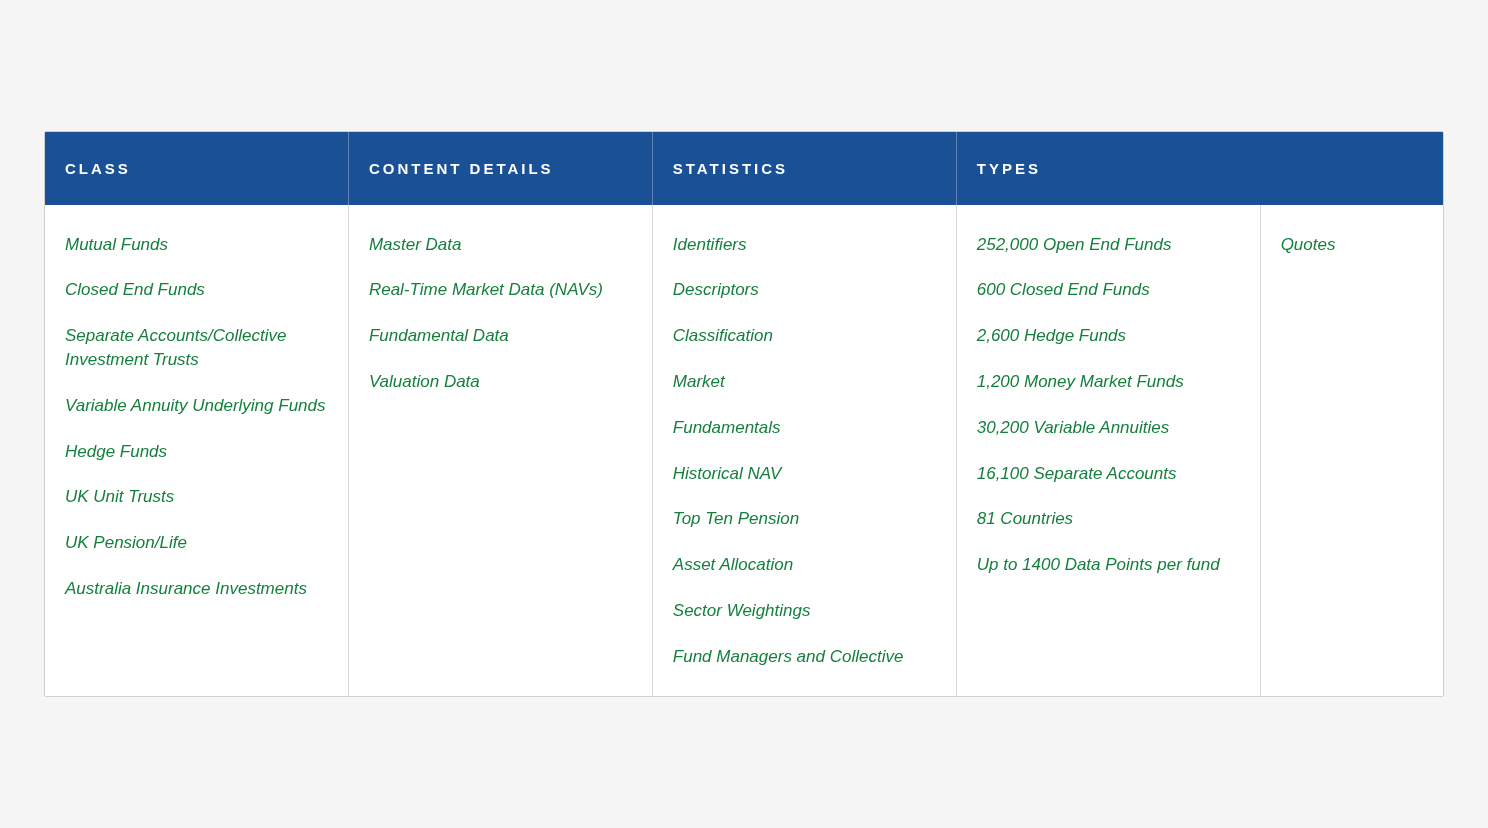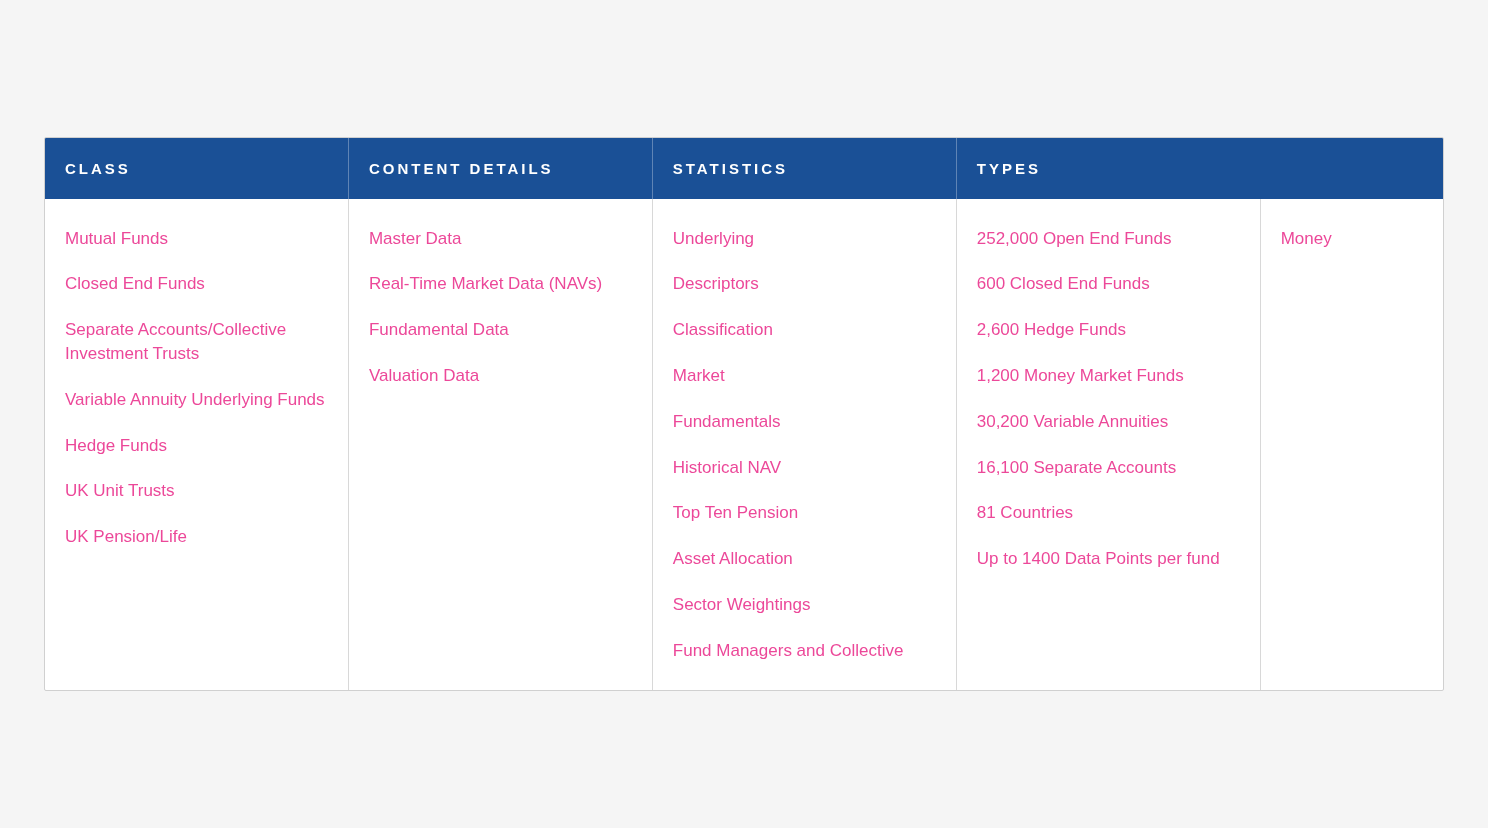--- a/index.html
+++ b/index.html
@@ -26,21 +26,21 @@
       overflow: hidden;
     }
 
     .table-header {
       display: grid;
       grid-template-columns: 1fr 1fr 1fr 1fr 0.6fr;
       background-color: #1a5096;
     }
 
     .header-cell {
-      padding: 22px 20px;
+      padding: 28px 20px;
       color: #ffffff;
       font-size: 15px;
       font-weight: 600;
       letter-spacing: 3px;
       text-align: left;
       border-right: 1px solid rgba(255,255,255,0.3);
     }
 
     .header-cell:last-child {
       border-right: none;
@@ -56,23 +56,24 @@
       border-right: 1px solid #d8d8d8;
       vertical-align: top;
     }
 
     .body-cell:last-child {
       border-right: none;
     }
 
     .cell-item {
       font-size: 17px;
-      color: #ec4899;
+      color: #15803d;
       line-height: 1.4;
       margin-bottom: 22px;
+      font-style: italic;
     }
 
     .cell-item:last-child {
       margin-bottom: 0;
     }
   </style>
 </head>
 <body>
 
 <div class="table-container">
@@ -94,31 +95,32 @@
   <div class="table-body">
 
     <div class="body-cell">
       <div class="cell-item">Mutual Funds</div>
       <div class="cell-item">Closed End Funds</div>
       <div class="cell-item">Separate Accounts/Collective Investment Trusts</div>
       <div class="cell-item">Variable Annuity Underlying Funds</div>
       <div class="cell-item">Hedge Funds</div>
       <div class="cell-item">UK Unit Trusts</div>
       <div class="cell-item">UK Pension/Life</div>
+      <div class="cell-item">Australia Insurance Investments</div>
     </div>
 
     <div class="body-cell">
       <div class="cell-item">Master Data</div>
       <div class="cell-item">Real-Time Market Data (NAVs)</div>
       <div class="cell-item">Fundamental Data</div>
       <div class="cell-item">Valuation Data</div>
     </div>
 
     <div class="body-cell">
-      <div class="cell-item">Underlying</div>
+      <div class="cell-item">Identifiers</div>
       <div class="cell-item">Descriptors</div>
       <div class="cell-item">Classification</div>
       <div class="cell-item">Market</div>
       <div class="cell-item">Fundamentals</div>
       <div class="cell-item">Historical NAV</div>
       <div class="cell-item">Top Ten Pension</div>
       <div class="cell-item">Asset Allocation</div>
       <div class="cell-item">Sector Weightings</div>
       <div class="cell-item">Fund Managers and Collective</div>
     </div>
@@ -128,16 +130,16 @@
       <div class="cell-item">600 Closed End Funds</div>
       <div class="cell-item">2,600 Hedge Funds</div>
       <div class="cell-item">1,200 Money Market Funds</div>
       <div class="cell-item">30,200 Variable Annuities</div>
       <div class="cell-item">16,100 Separate Accounts</div>
       <div class="cell-item">81 Countries</div>
       <div class="cell-item">Up to 1400 Data Points per fund</div>
     </div>
 
     <div class="body-cell">
-      <div class="cell-item">Money</div>
+      <div class="cell-item">Quotes</div>
     </div>
   </div>
 </div>
 
 </body></html>

